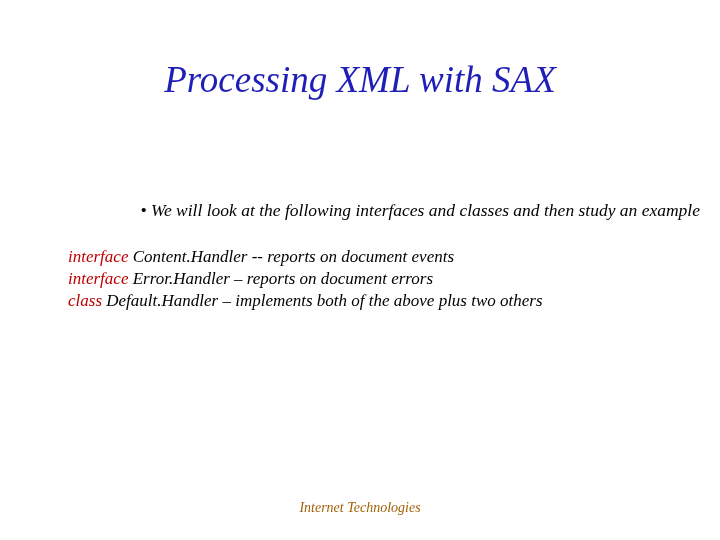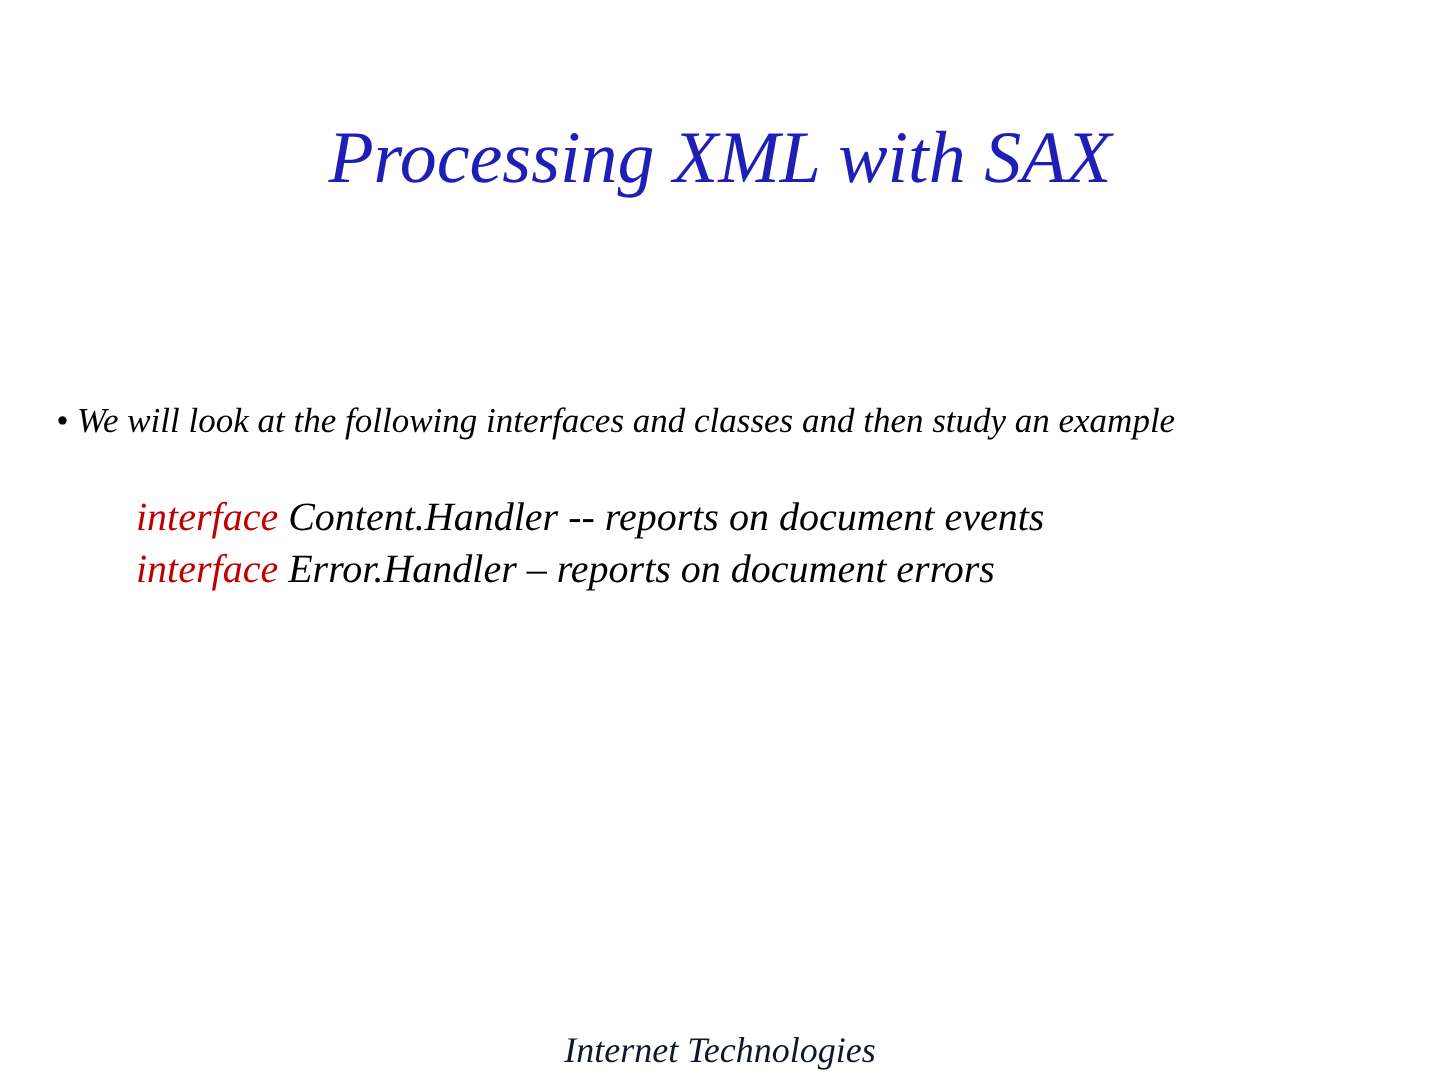--- a/index.html
+++ b/index.html
@@ -25,53 +25,57 @@
     }
     .bullet-container {
       padding-top: 98px;
       padding-left: 28px;
       padding-right: 20px;
     }
     .bullet-line {
       font-size: 17.5px;
       color: #000000;
       line-height: 1.3;
+      text-align: right;
     }
     .sub-items {
       padding-top: 24px;
       padding-left: 40px;
     }
     .sub-line {
-      font-size: 20px;
+      font-size: 17px;
       color: #000000;
       line-height: 1.3;
     }
     .keyword {
       color: #c00000;
     }
     .footer {
       position: absolute;
-      bottom: 4px;
+      bottom: 24px;
       width: 100%;
       text-align: center;
-      font-size: 18px;
-      color: #0f172a;
+      font-size: 14px;
+      color: #a16207;
     }
   </style>
 </head>
 <body>
 
 <h1 class="slide-title">Processing XML with SAX</h1>
 
 <div class="bullet-container">
   <div class="bullet-line">• We will look at the following interfaces and classes and  then study an example</div>
 
   <div class="sub-items">
     <div class="sub-line">
       <span class="keyword">interface</span><span> Content.Handler  -- reports on document events</span>
     </div>
     <div class="sub-line">
       <span class="keyword">interface</span><span> Error.Handler – reports on document errors</span>
     </div>
+    <div class="sub-line">
+      <span class="keyword">class</span><span>  Default.Handler – implements both of the above plus two others</span>
+    </div>
   </div>
 </div>
 
 <div class="footer">Internet Technologies</div>
 
 </body></html>

